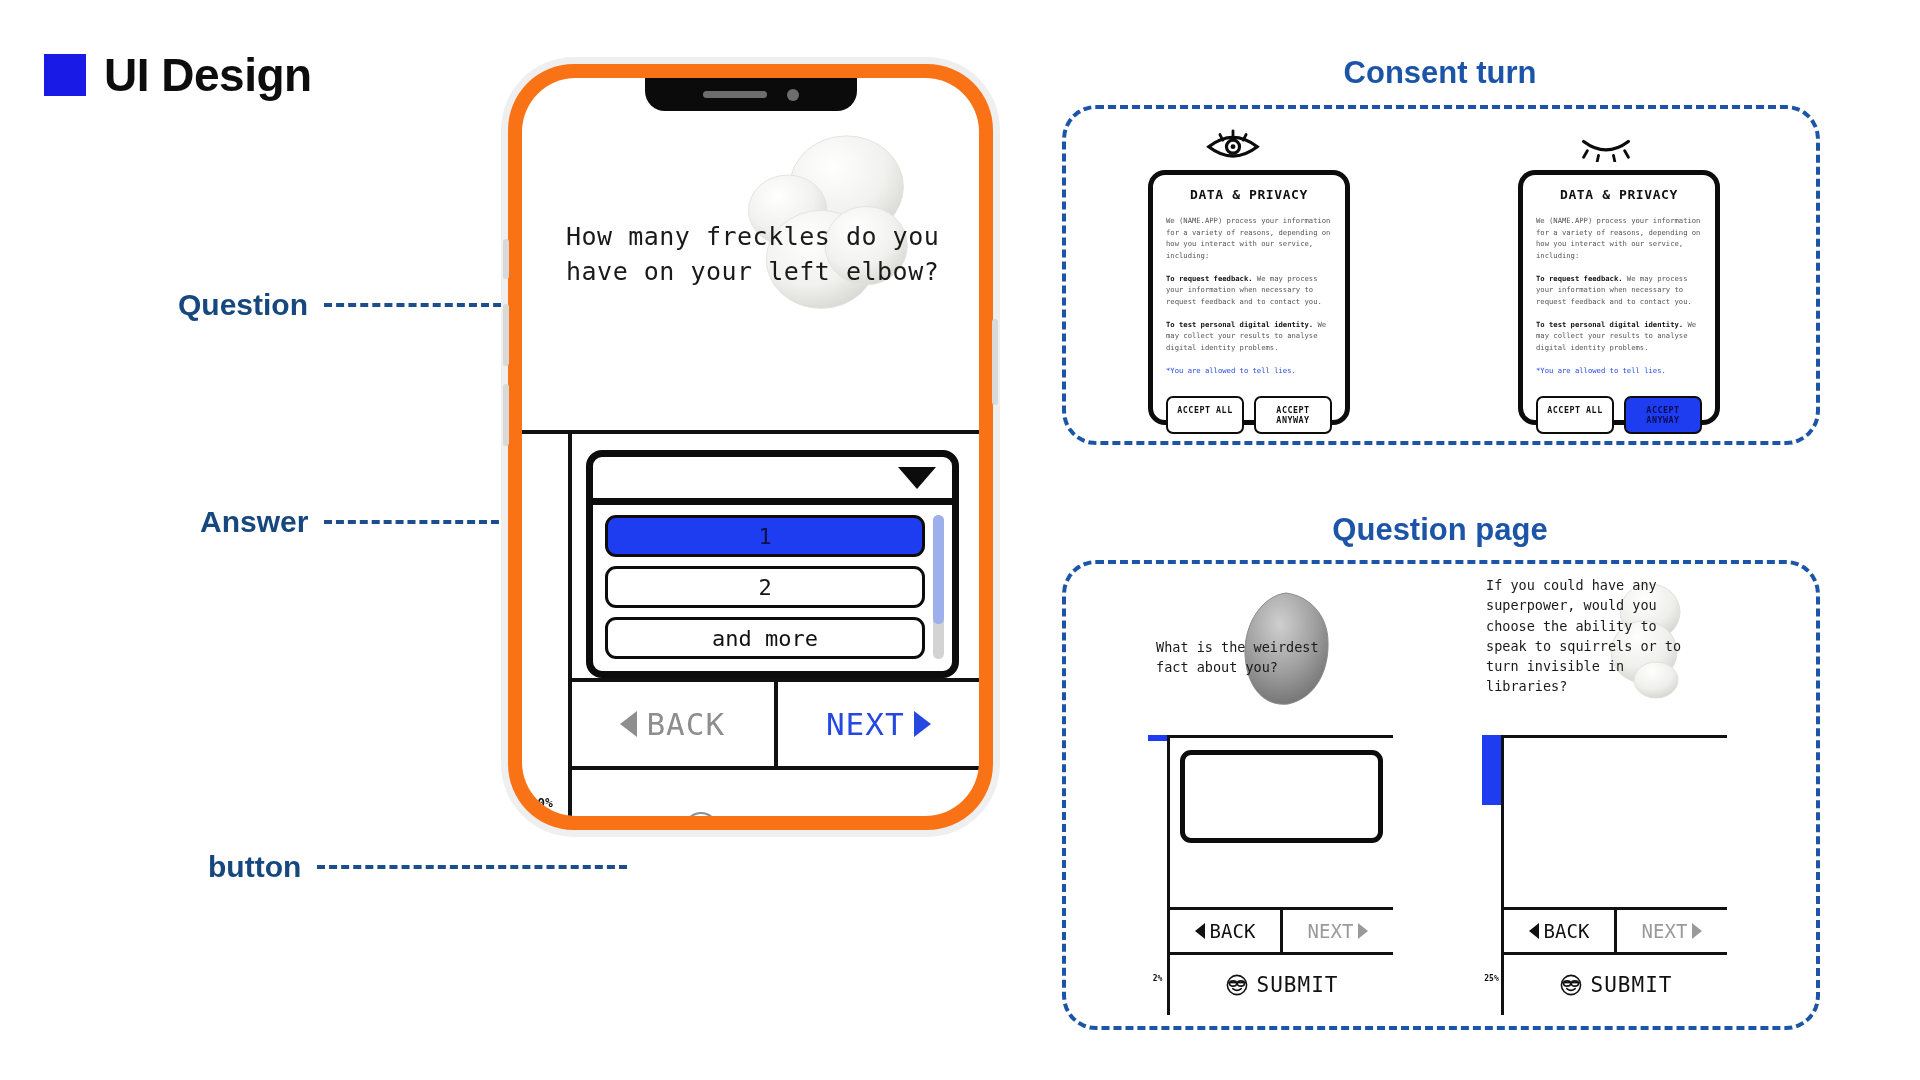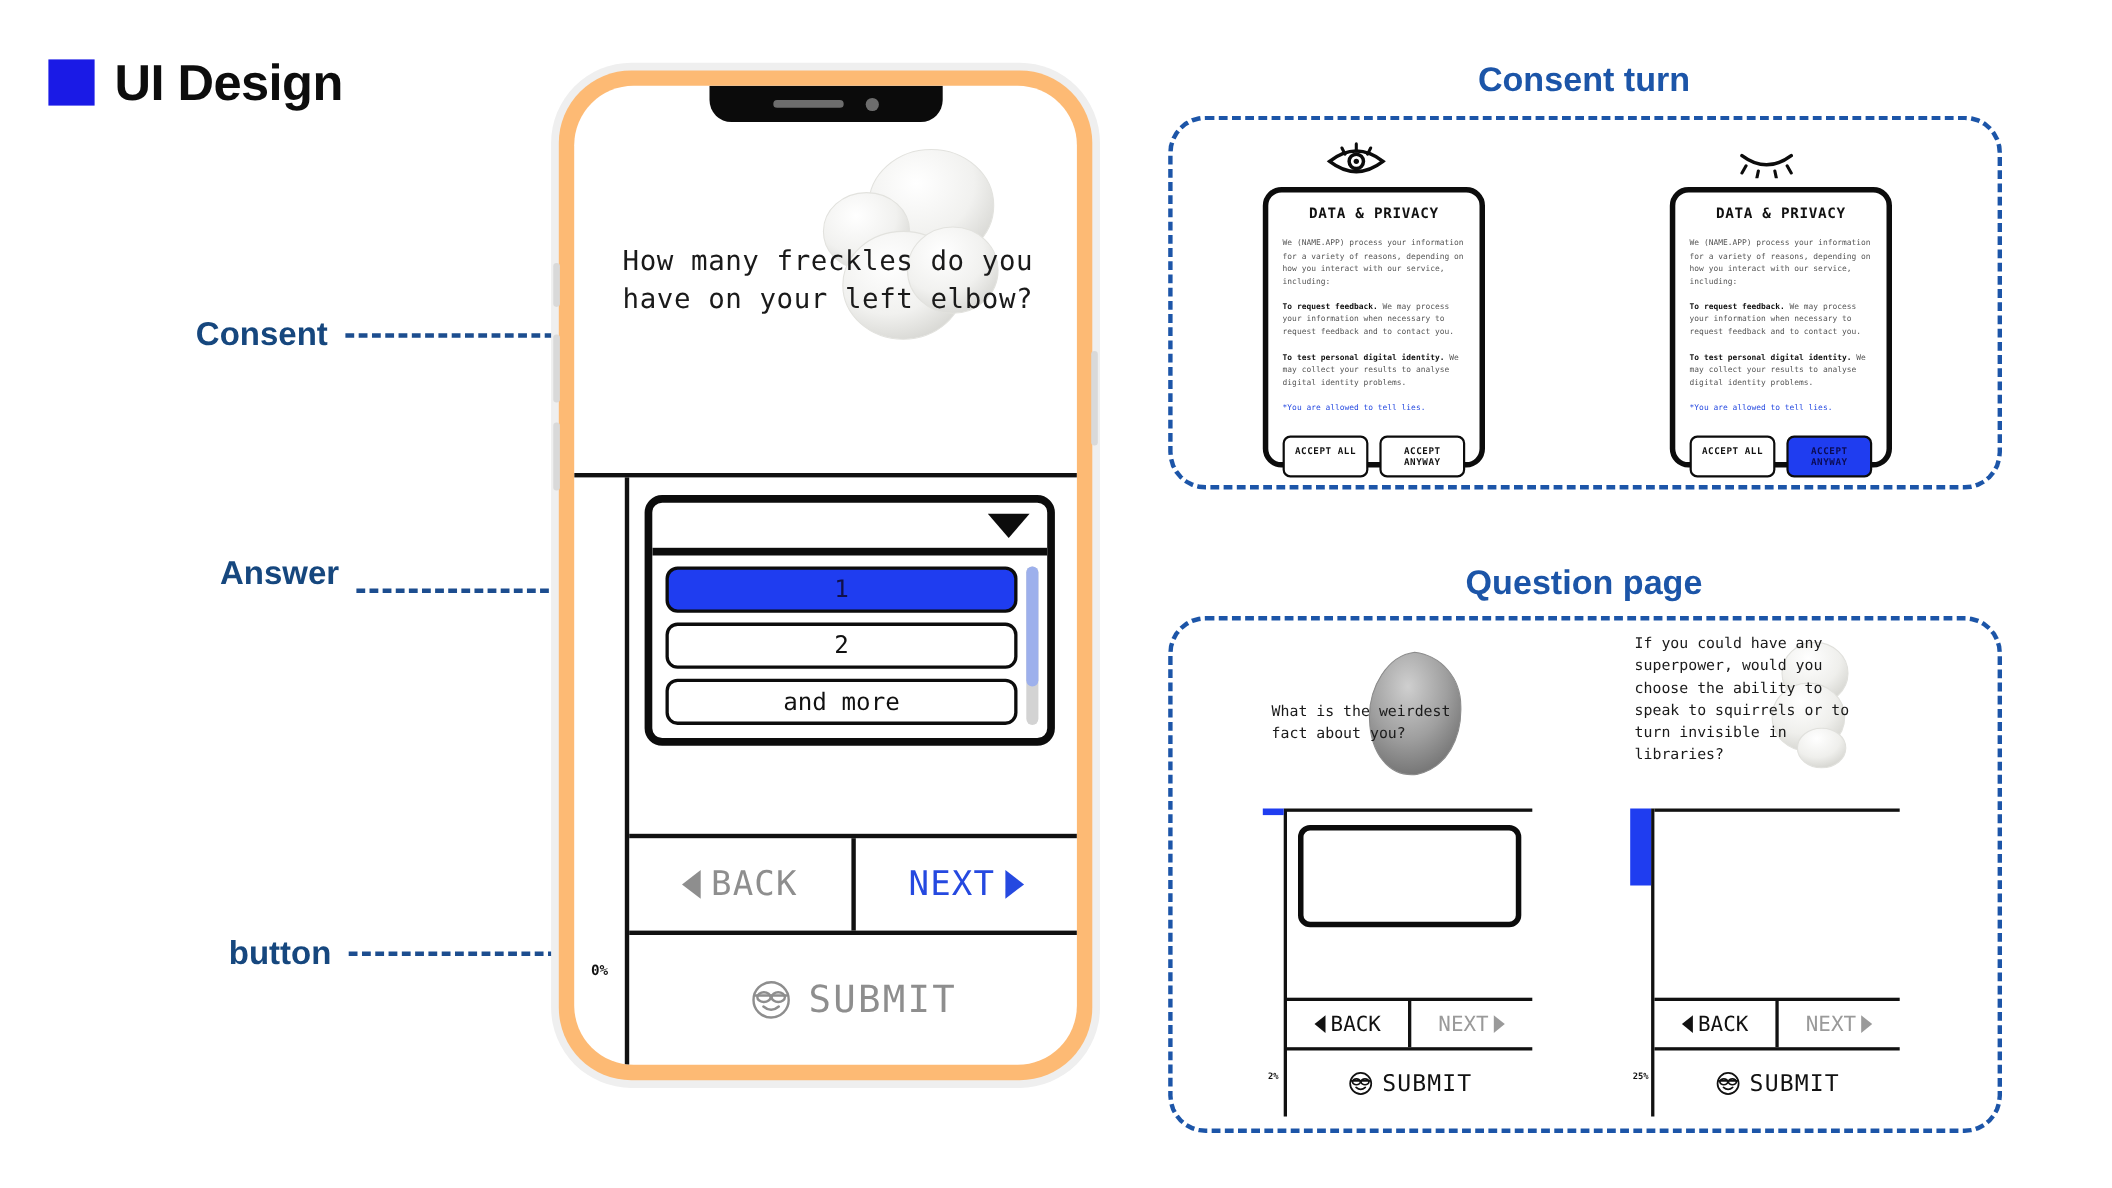--- a/index.html
+++ b/index.html
@@ -16,22 +16,22 @@
   .title-square { width:42px; height:42px; background:#1a1ae6; }
   .title-text { font-size:46px; font-weight:800; color:#0d0d0d; letter-spacing:-0.5px; }
 
   
   .annot { position:absolute; display:flex; align-items:center; }
   .annot-label { font-size:30px; font-weight:800; color:#16477e; white-space:nowrap; }
   .annot-line { height:0; border-top:4px dashed #1c4d8f; margin-left:16px; }
 
   
   .phone {
-    position:absolute; left:508px; top:64px; width:485px; height:918px;
-    background:#fdba74; border-radius:66px; padding:14px;
+    position:absolute; left:508px; top:64px; width:485px; height:766px;
+    background:#f97316; border-radius:66px; padding:14px;
     box-shadow: 0 0 0 7px #efefef;
   }
   .phone-screen {
     position:relative; width:100%; height:100%;
     background:#ffffff; border-radius:54px; overflow:hidden;
     display:flex; flex-direction:column;
   }
   .notch {
     position:absolute; top:0; left:50%; transform:translateX(-50%);
     width:212px; height:33px; background:#0b0b0b;
@@ -144,24 +144,24 @@
 <body>
 
 <div class="slide">
 
   <div class="title-row">
     <div class="title-square"></div>
     <div class="title-text">UI Design</div>
   </div>
 
   <div class="annot" style="left:178px; top:288px;">
-    <span class="annot-label">Consent</span>
+    <span class="annot-label">Question</span>
     <span class="annot-line" style="width:310px;"></span>
   </div>
-  <div class="annot" style="left:200px; top:505px;align-items:flex-end;">
+  <div class="annot" style="left:200px; top:505px;">
     <span class="annot-label">Answer</span>
     <span class="annot-line" style="width:330px;"></span>
   </div>
   <div class="annot" style="left:208px; top:850px;">
     <span class="annot-label">button</span>
     <span class="annot-line" style="width:310px;"></span>
   </div>
 
   <div class="phone">
     <div class="side-btn sb-l1"></div>

